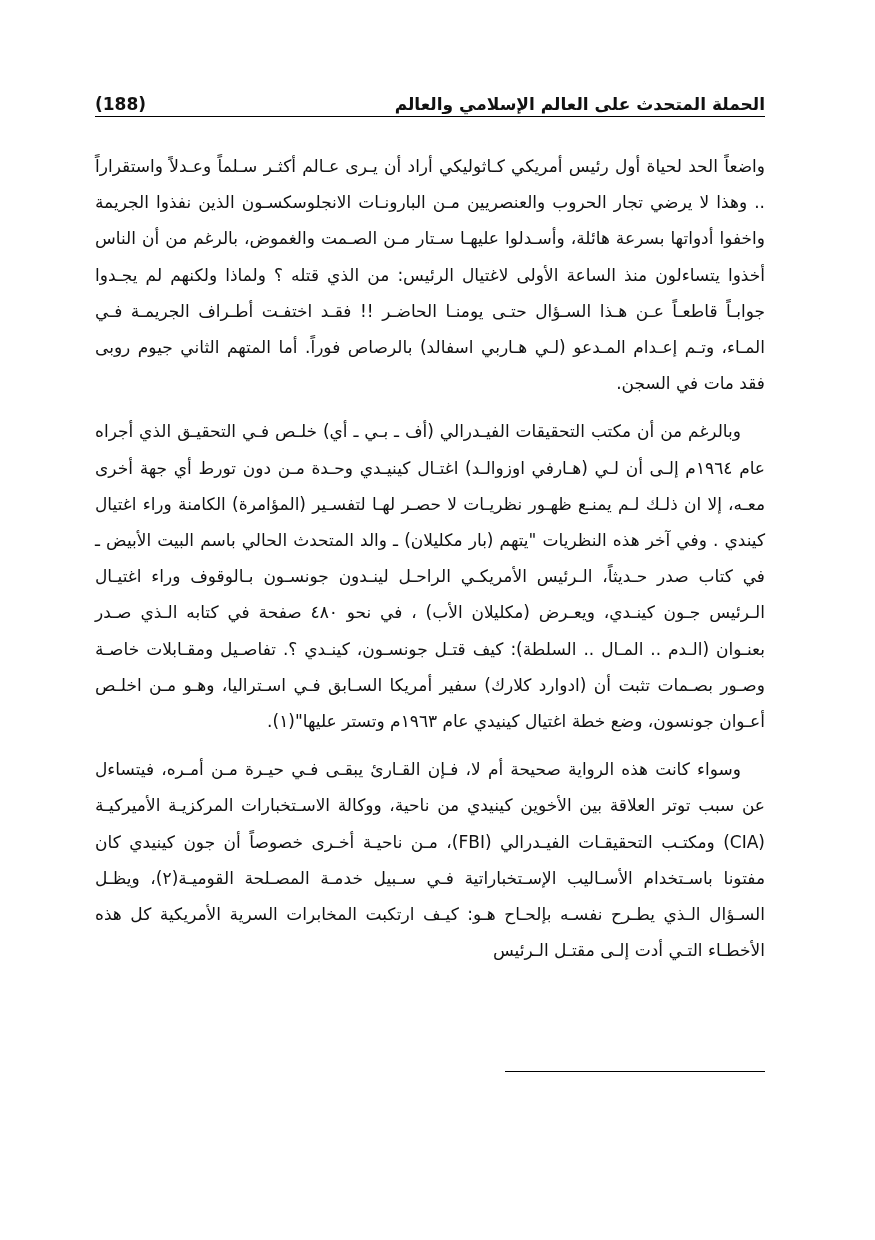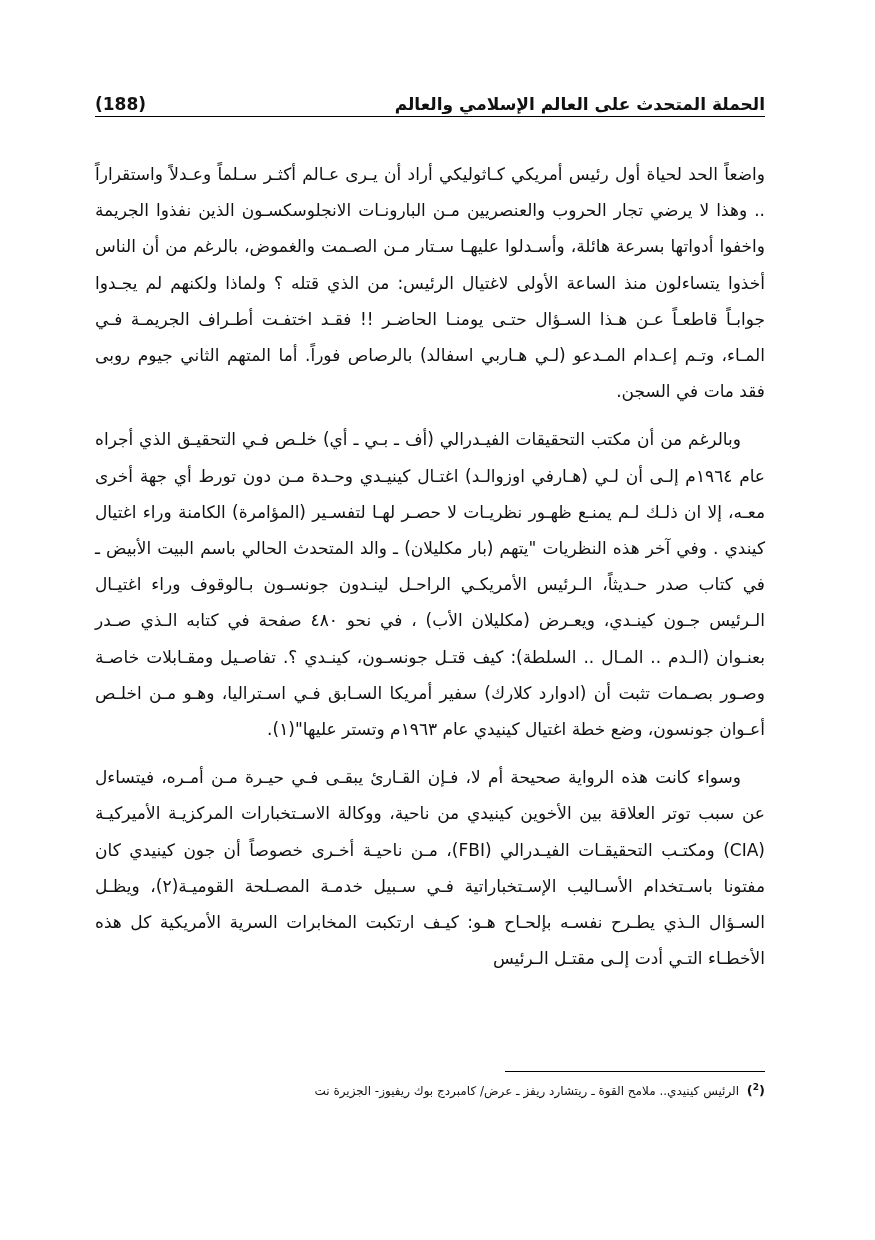--- a/index.html
+++ b/index.html
@@ -49,21 +49,21 @@
       top: 144px;
       width: 670px;
       direction: rtl;
       text-align: justify;
       text-align-last: right;
       font-family: "DejaVu Sans", sans-serif;
       font-size: 17px;
       line-height: 36.2px;
     }
     .body-text p {
-      margin: 12px 0 12px 0;
+      margin: 4px 0 12px 0;
       text-indent: 24px;
     }
     .body-text p.first {
       text-indent: 0;
     }
     .footnote-rule {
       position: absolute;
       left: 505px;
       top: 1071px;
       width: 260px;
@@ -106,19 +106,15 @@
 
   <div class="body-text">
     <p class="first">واضعاً الحد لحياة أول رئيس أمريكي كـاثوليكي أراد أن يـرى عـالم أكثـر سـلماً وعـدلاً واستقراراً .. وهذا لا يرضي تجار الحروب والعنصريين مـن البارونـات الانجلوسكسـون الذين نفذوا الجريمة واخفوا أدواتها بسرعة هائلة، وأسـدلوا عليهـا سـتار مـن الصـمت والغموض، بالرغم من أن الناس أخذوا يتساءلون منذ الساعة الأولى لاغتيال الرئيس: من الذي قتله ؟ ولماذا ولكنهم لم يجـدوا جوابـاً قاطعـاً عـن هـذا السـؤال حتـى يومنـا الحاضـر !! فقـد اختفـت أطـراف الجريمـة فـي المـاء، وتـم إعـدام المـدعو (لـي هـاربي اسفالد) بالرصاص فوراً. أما المتهم الثاني جيوم روبى فقد مات في السجن.</p>
     <p>وبالرغم من أن مكتب التحقيقات الفيـدرالي (أف ـ بـي ـ أي) خلـص فـي التحقيـق الذي أجراه عام ١٩٦٤م إلـى أن لـي (هـارفي اوزوالـد) اغتـال كينيـدي وحـدة مـن دون تورط أي جهة أخرى معـه، إلا ان ذلـك لـم يمنـع ظهـور نظريـات لا حصـر لهـا لتفسـير (المؤامرة) الكامنة وراء اغتيال كيندي . وفي آخر هذه النظريات "يتهم (بار مكليلان) ـ والد المتحدث الحالي باسم البيت الأبيض ـ في كتاب صدر حـديثاً، الـرئيس الأمريكـي الراحـل لينـدون جونسـون بـالوقوف وراء اغتيـال الـرئيس جـون كينـدي، ويعـرض (مكليلان الأب) ، في نحو ٤٨٠ صفحة في كتابه الـذي صـدر بعنـوان (الـدم .. المـال .. السلطة): كيف قتـل جونسـون، كينـدي ؟. تفاصـيل ومقـابلات خاصـة وصـور بصـمات تثبت أن (ادوارد كلارك) سفير أمريكا السـابق فـي اسـتراليا، وهـو مـن اخلـص أعـوان جونسون، وضع خطة اغتيال كينيدي عام ١٩٦٣م وتستر عليها"(١).</p>
     <p>وسواء كانت هذه الرواية صحيحة أم لا، فـإن القـارئ يبقـى فـي حيـرة مـن أمـره، فيتساءل عن سبب توتر العلاقة بين الأخوين كينيدي من ناحية، ووكالة الاسـتخبارات المركزيـة الأميركيـة (CIA) ومكتـب التحقيقـات الفيـدرالي (FBI)، مـن ناحيـة أخـرى خصوصاً أن جون كينيدي كان مفتونا باسـتخدام الأسـاليب الإسـتخباراتية فـي سـبيل خدمـة المصـلحة القوميـة(٢)، ويظـل السـؤال الـذي يطـرح نفسـه بإلحـاح هـو: كيـف ارتكبت المخابرات السرية الأمريكية كل هذه الأخطـاء التـي أدت إلـى مقتـل الـرئيس</p>
   </div>
 
   <div class="footnote-rule"></div>
 
   <div class="footnotes">
-    <div class="footnote">
-      <span class="fn-mark">(<sup>2</sup>)</span>
-      <span>الرئيس كينيدي.. ملامح القوة ـ ريتشارد ريفز ـ عرض/ كامبردج بوك ريفيوز- الجزيرة نت</span>
-    </div>
   </div>
 
 </div>
 
 </body></html>

